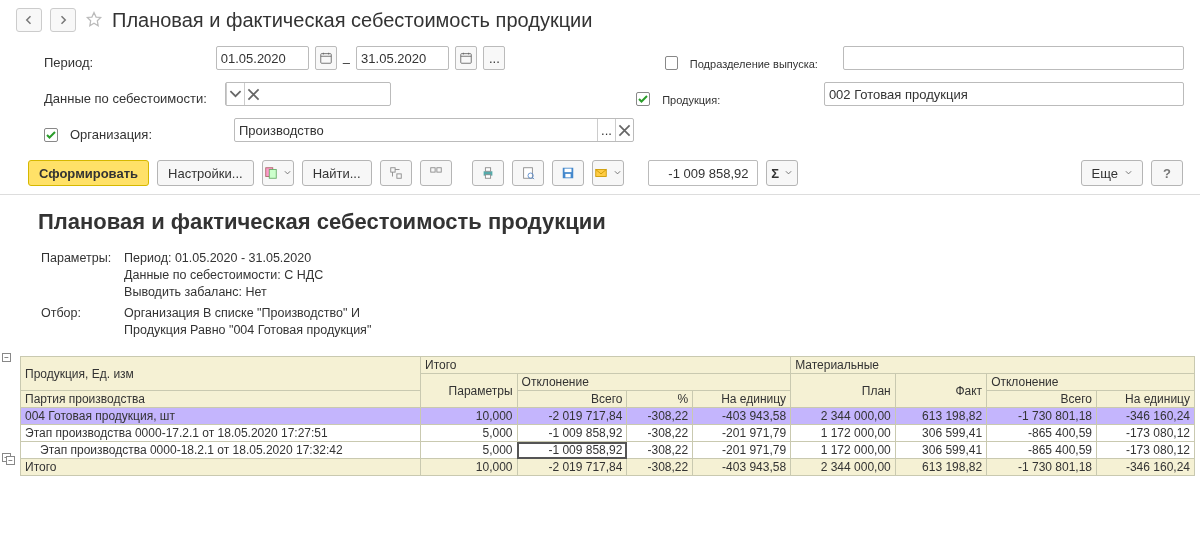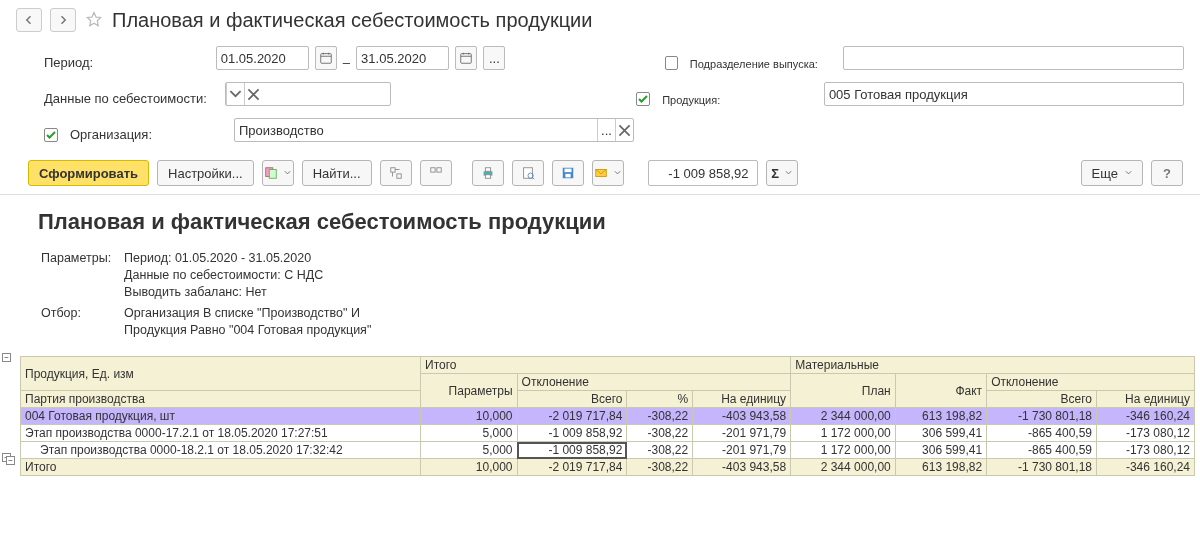--- a/index.html
+++ b/index.html
@@ -108,21 +108,21 @@
           </div>
       </div>
       <div style="width:240px"></div>
       <span class="chk on">
           <svg viewBox="0 0 12 12">
             <path d="M2 6l2.5 2.5L10 3" stroke="#2a9d2a" stroke-width="2" fill="none"></path>
           </svg>
         </span>
       <div class="lbl2">Продукция:</div>
       <div class="select" style="width:370px">
-        <div class="val">005 Готовая продукция</div>
+        <div class="val">002 Готовая продукция</div>
       </div>
     </div>
     <div class="row">
       <span class="chk on">
           <svg viewBox="0 0 12 12">
             <path d="M2 6l2.5 2.5L10 3" stroke="#2a9d2a" stroke-width="2" fill="none"></path>
           </svg>
         </span>
       <div style="width:158px">Организация:</div>
       <div class="select" style="width:400px">

